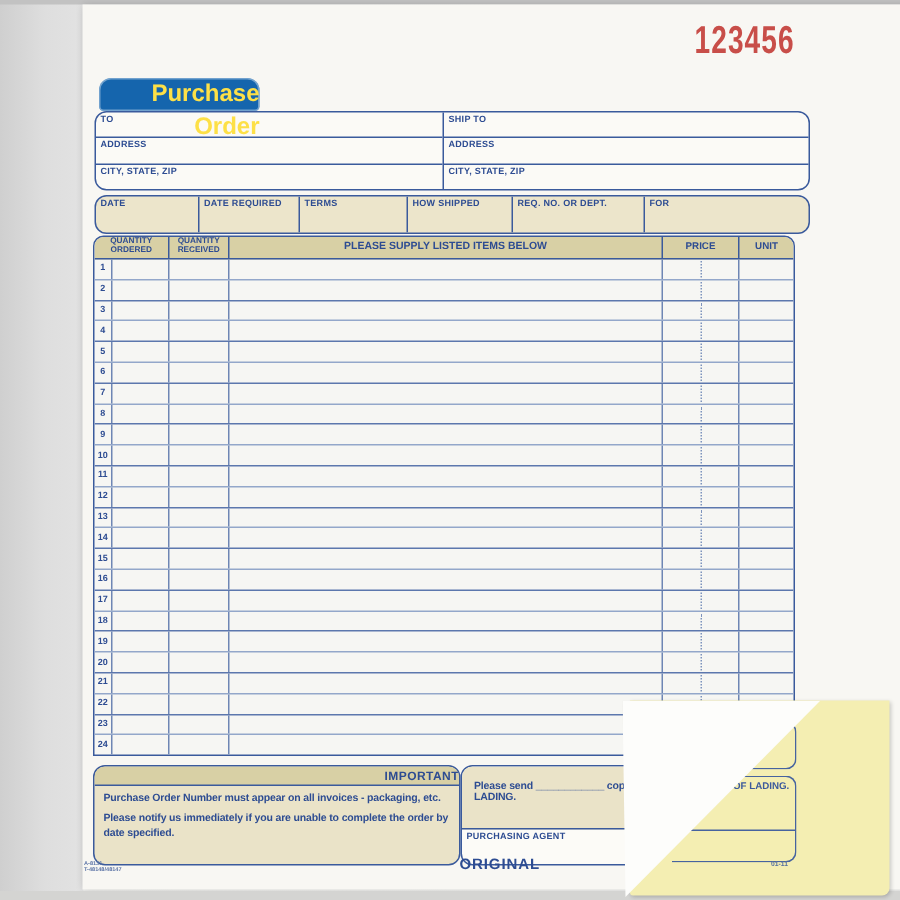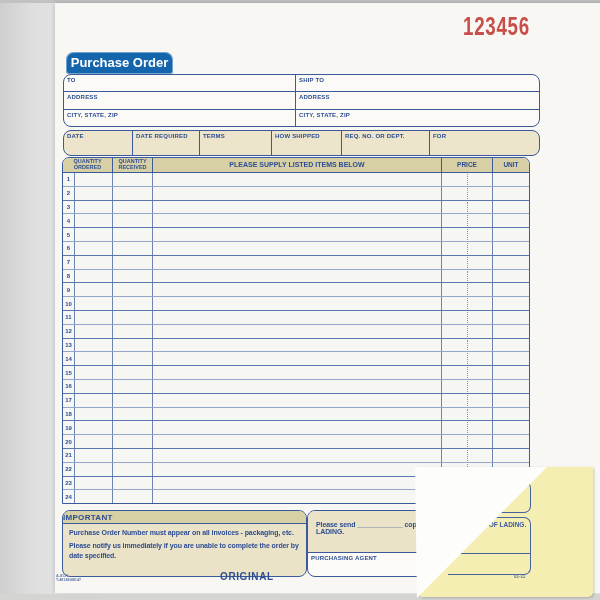--- a/index.html
+++ b/index.html
@@ -14,21 +14,21 @@
   #page::before{content:"";position:absolute;left:0;top:0;width:600px;height:3px;background:#c2c2c2;}
   #page::after{content:"";position:absolute;left:0;top:594px;width:600px;height:6px;background:#d4d4d2;}
 
   .sheet{position:absolute;left:55px;top:3px;width:558px;height:590px;background:var(--sheet_white);
          box-shadow:0 0 5px rgba(0,0,0,.18);}
 
   .stamp{position:absolute;left:408px;top:8px;color:var(--stamp_red);font-weight:bold;font-size:26px;
          letter-spacing:1px;transform:scaleX(.72);transform-origin:left top;opacity:.92;}
 
   .tab{position:absolute;left:11px;top:49px;width:107px;height:22px;background:var(--tab_blue);
-       border-radius:8px 8px 3px 3px;color:#ffffff;font-weight:bold;font-size:13px;text-align:center;
+       border-radius:8px 8px 3px 3px;color:#fde047;font-weight:bold;font-size:16px;text-align:right;
        line-height:22px;z-index:3;box-shadow:0 0 0 1px rgba(255,255,255,.4) inset;}
 
   .box{border:1.5px solid var(--line_blue);border-radius:8px;position:absolute;background:transparent;}
   .flabel{font-size:6px;font-weight:700;color:var(--label_blue);letter-spacing:.2px;line-height:1;
           padding:2px 0 0 3px;display:block;}
 
   
   .to-box{left:8px;top:71px;width:477px;height:53px;display:flex;background:#fbfaf6;}
   .to-col{flex:0 0 231px;display:flex;flex-direction:column;}
   .to-col.right{flex:1;border-left:1px solid var(--line_blue);}
@@ -60,30 +60,30 @@
   .c.num{flex:0 0 12px;font-size:6px;color:var(--label_blue);font-weight:700;display:flex;
          align-items:center;justify-content:center;transform-origin:center;}
   .c.qo{flex:0 0 38px;} .c.qr{flex:0 0 40px;} .c.desc{flex:1;}
   .c.price{flex:0 0 51px;position:relative;}
   .c.price::after{content:"";position:absolute;left:25px;top:1px;bottom:1px;border-left:1px dotted #7d93bd;}
   .c.unit{flex:0 0 36px;border-right:none;}
 
   
   .important{left:7px;top:507px;width:245px;height:67px;border-radius:8px;overflow:hidden;background:var(--cream_body);}
   .imp-head{height:13px;background:var(--header_tan);border-bottom:1px solid var(--line_blue);
-            text-align:left;font-size:8px;font-weight:800;color:var(--label_blue);line-height:13px;letter-spacing:.3px;}
+            text-align:right;font-size:8px;font-weight:800;color:var(--label_blue);line-height:13px;letter-spacing:.3px;}
   .imp-body{padding:4px 6px;}
   .imp-body p{font-size:7px;font-weight:700;color:var(--label_blue);line-height:1.45;margin-bottom:3px;letter-spacing:-.1px;}
 
   .send-box{left:252px;top:507px;width:223px;height:67px;border-radius:8px;overflow:hidden;background:#fcfbf7;}
   .send-top{height:42px;background:var(--cream_body);border-bottom:1px solid var(--line_blue);
             font-size:7px;font-weight:700;color:var(--label_blue);padding:10px 4px 0 8px;letter-spacing:-.1px;}
   .agent{height:25px;}
 
-  .original{position:absolute;left:165px;top:568px;width:140px;text-align:left;font-size:10px;
+  .original{position:absolute;left:165px;top:568px;width:140px;text-align:right;font-size:10px;
             font-weight:800;color:var(--label_blue);letter-spacing:.6px;}
   .codes{position:absolute;left:1px;top:571px;font-size:6px;line-height:1.15;color:#5c74a6;
          transform:scale(.62);transform-origin:left top;font-weight:700;}
 
   
   .fold{position:absolute;left:0;top:0;width:600px;height:600px;pointer-events:none;}
   .canary{position:absolute;left:420px;top:467px;width:173px;height:130px;background:var(--canary);
           border-radius:0 0 5px 2px;box-shadow:1px 1px 3px rgba(0,0,0,.2);z-index:30;}
   .cp{position:absolute;z-index:31;border:1px solid #46639f;border-left:none;border-radius:0 7px 7px 0;}
   .cp1{left:458px;top:481px;width:73px;height:32px;}

